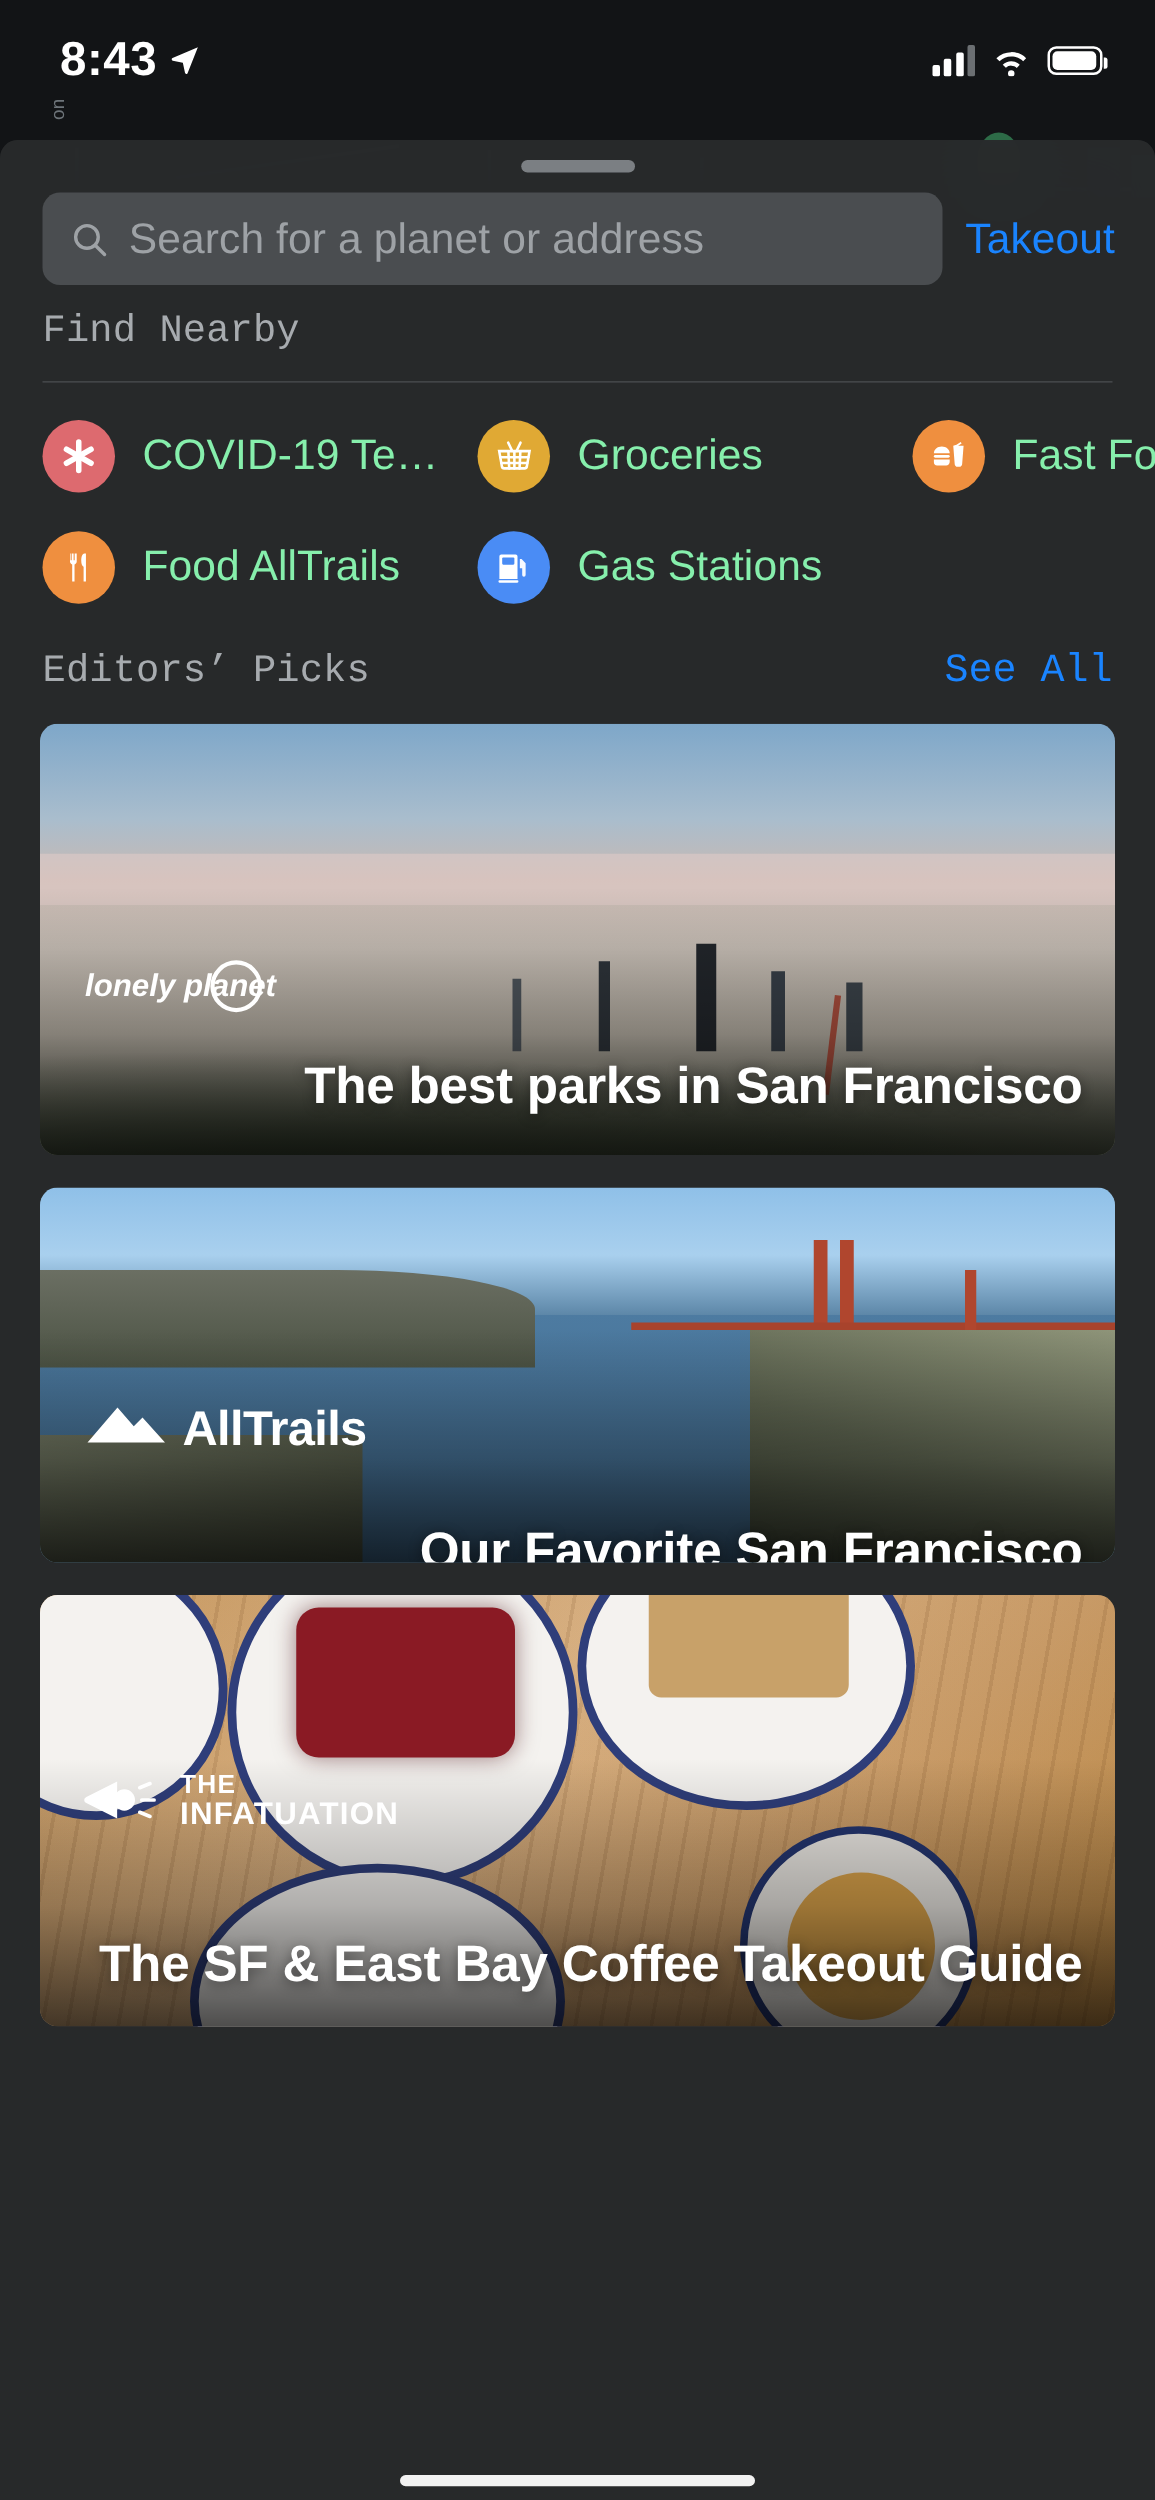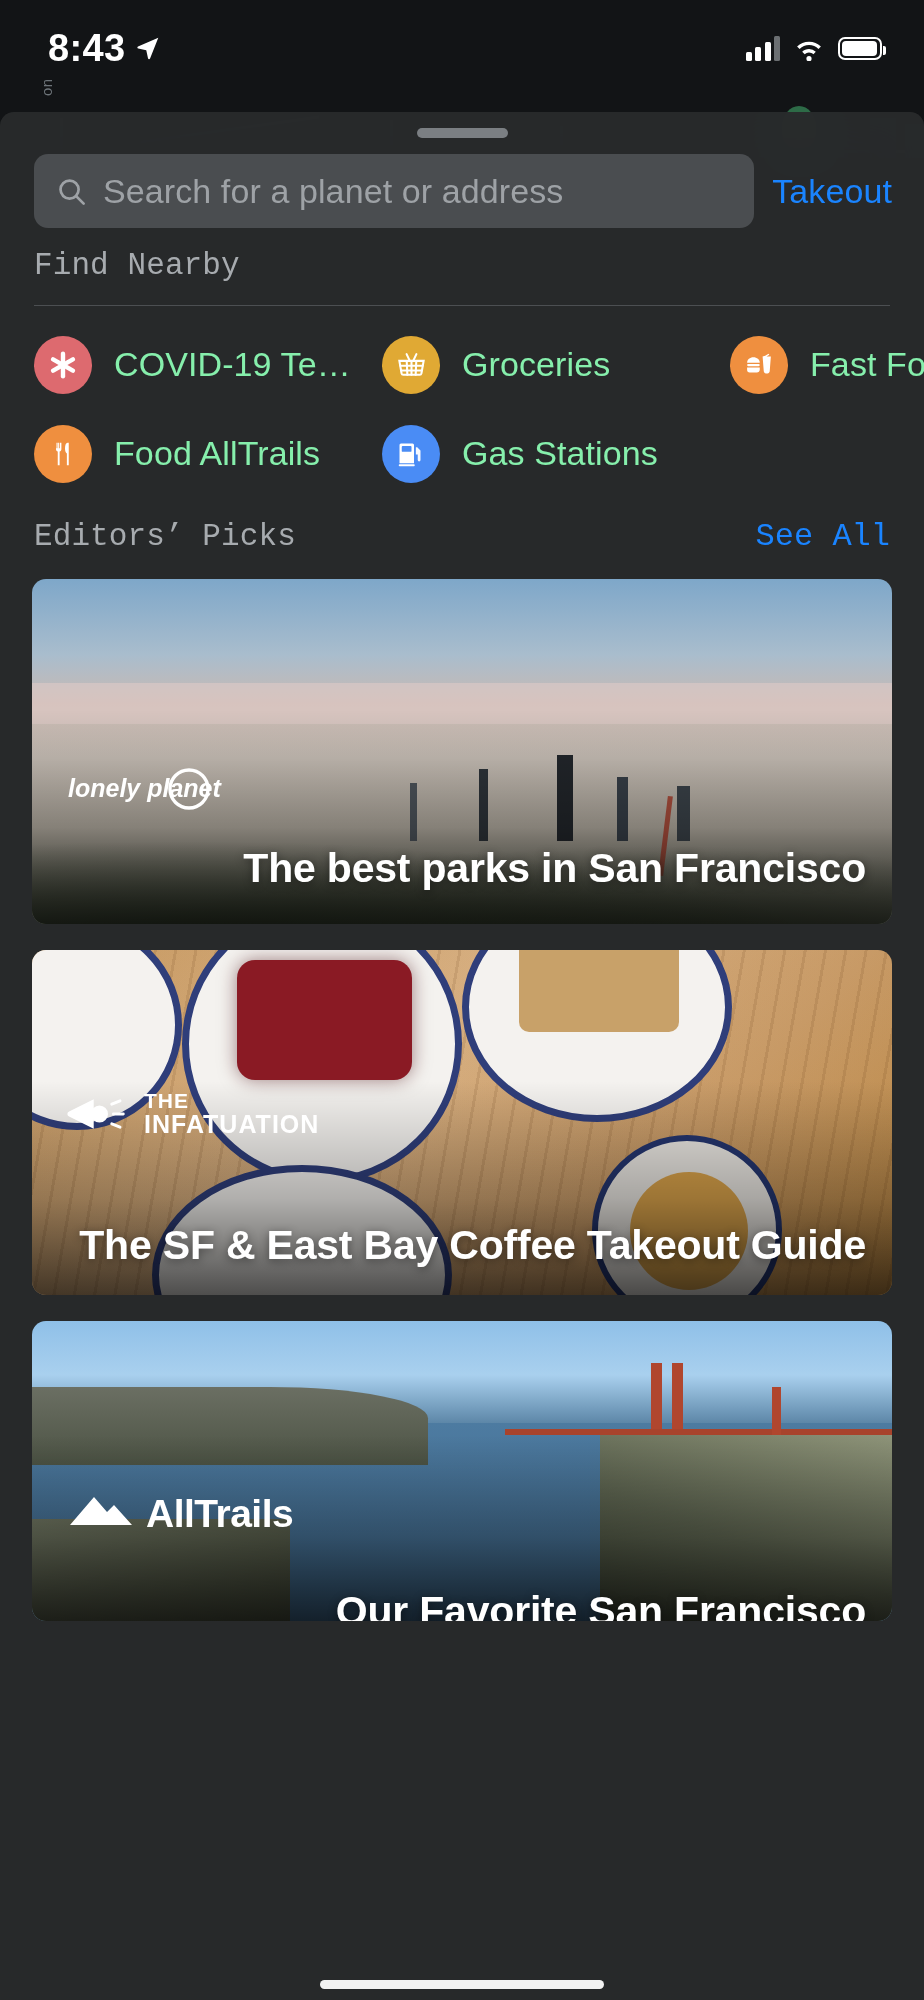--- a/index.html
+++ b/index.html
@@ -293,20 +293,41 @@
         </div>
         <div class="card-brand" style="bottom:112px;">
           <svg width="170" height="46" viewBox="0 0 170 46">
             <circle cx="125" cy="23" r="19" fill="none" stroke="#fff" stroke-width="3.4"></circle>
             <text x="4" y="31" font-family="Liberation Sans, sans-serif" font-size="25" font-style="italic" font-weight="700" fill="#fff">lonely planet</text>
           </svg>
         </div>
         <div class="card-title" style="bottom:32px;">The best parks in San Francisco</div>
       </div>
 
+      <div class="card" style="height:300px;">
+        <div class="card-photo photo-gg">
+          <div class="water"></div>
+          <div class="hills"></div>
+          <div class="gg-tower" style="left:72%; top:14%; width:11px; height:150px;"></div>
+          <div class="gg-tower" style="left:74.4%; top:14%; width:11px; height:150px;"></div>
+          <div class="gg-deck" style="left:55%; top:36%; width:45%; height:6px;"></div>
+          <div class="gg-tower" style="left:86%; top:22%; width:9px; height:110px;"></div>
+          <div class="cliff"></div>
+          <div style="position:absolute; left:0; bottom:0; width:30%; height:34%; background:linear-gradient(160deg,#6e7460,#454b3a);"></div>
+          <div class="card-scrim"></div>
+        </div>
+        <div class="card-brand" style="bottom:82px;">
+          <svg width="300" height="52" viewBox="0 0 300 52">
+            <path d="M6 38 30 10l13 15 7-7 18 20z" fill="#fff"></path>
+            <text x="82" y="40" font-family="Liberation Sans, sans-serif" font-size="39" font-weight="700" fill="#fff" letter-spacing="-.5">AllTrails</text>
+          </svg>
+        </div>
+        <div class="card-title" style="bottom:-14px;">Our Favorite San Francisco</div>
+      </div>
+
       <div class="card">
         <div class="card-photo photo-food">
           <div class="wood"></div>
           <div class="plate" style="left:-60px; top:-30px; width:210px; height:210px;"></div>
           <div class="plate" style="left:150px; top:-46px; width:280px; height:280px;"></div>
           <div class="jam" style="left:205px; top:10px; width:175px; height:120px; border-radius:18px; box-shadow:0 0 18px rgba(70,10,16,.5);"></div>
           <div class="plate" style="left:430px; top:-58px; width:270px; height:230px;"></div>
           <div style="position:absolute; left:487px; top:-10px; width:160px; height:92px; background:#c8a169; border-radius:10px;"></div>
           <div class="plate" style="left:120px; top:215px; width:300px; height:220px;"></div>
           <div class="cup" style="left:560px; top:185px; width:190px; height:190px;"></div>
@@ -324,38 +345,17 @@
             </g>
           </svg>
           <svg width="270" height="52" viewBox="0 0 270 52">
             <text x="0" y="20" font-family="Liberation Sans, sans-serif" font-size="21" font-weight="700" fill="#fff" letter-spacing="1">THE</text>
             <text x="0" y="45" font-family="Liberation Sans, sans-serif" font-size="25" font-weight="700" fill="#fff" letter-spacing="1">INFATUATION</text>
           </svg>
         </div>
         <div class="card-title" style="bottom:26px;">The SF &amp; East Bay Coffee Takeout Guide</div>
       </div>
 
-      <div class="card" style="height:300px;">
-        <div class="card-photo photo-gg">
-          <div class="water"></div>
-          <div class="hills"></div>
-          <div class="gg-tower" style="left:72%; top:14%; width:11px; height:150px;"></div>
-          <div class="gg-tower" style="left:74.4%; top:14%; width:11px; height:150px;"></div>
-          <div class="gg-deck" style="left:55%; top:36%; width:45%; height:6px;"></div>
-          <div class="gg-tower" style="left:86%; top:22%; width:9px; height:110px;"></div>
-          <div class="cliff"></div>
-          <div style="position:absolute; left:0; bottom:0; width:30%; height:34%; background:linear-gradient(160deg,#6e7460,#454b3a);"></div>
-          <div class="card-scrim"></div>
-        </div>
-        <div class="card-brand" style="bottom:82px;">
-          <svg width="300" height="52" viewBox="0 0 300 52">
-            <path d="M6 38 30 10l13 15 7-7 18 20z" fill="#fff"></path>
-            <text x="82" y="40" font-family="Liberation Sans, sans-serif" font-size="39" font-weight="700" fill="#fff" letter-spacing="-.5">AllTrails</text>
-          </svg>
-        </div>
-        <div class="card-title" style="bottom:-14px;">Our Favorite San Francisco</div>
-      </div>
-
     </div>
   </div>
 
   <div class="home-indicator"></div>
 </div>
 
 </body></html>

